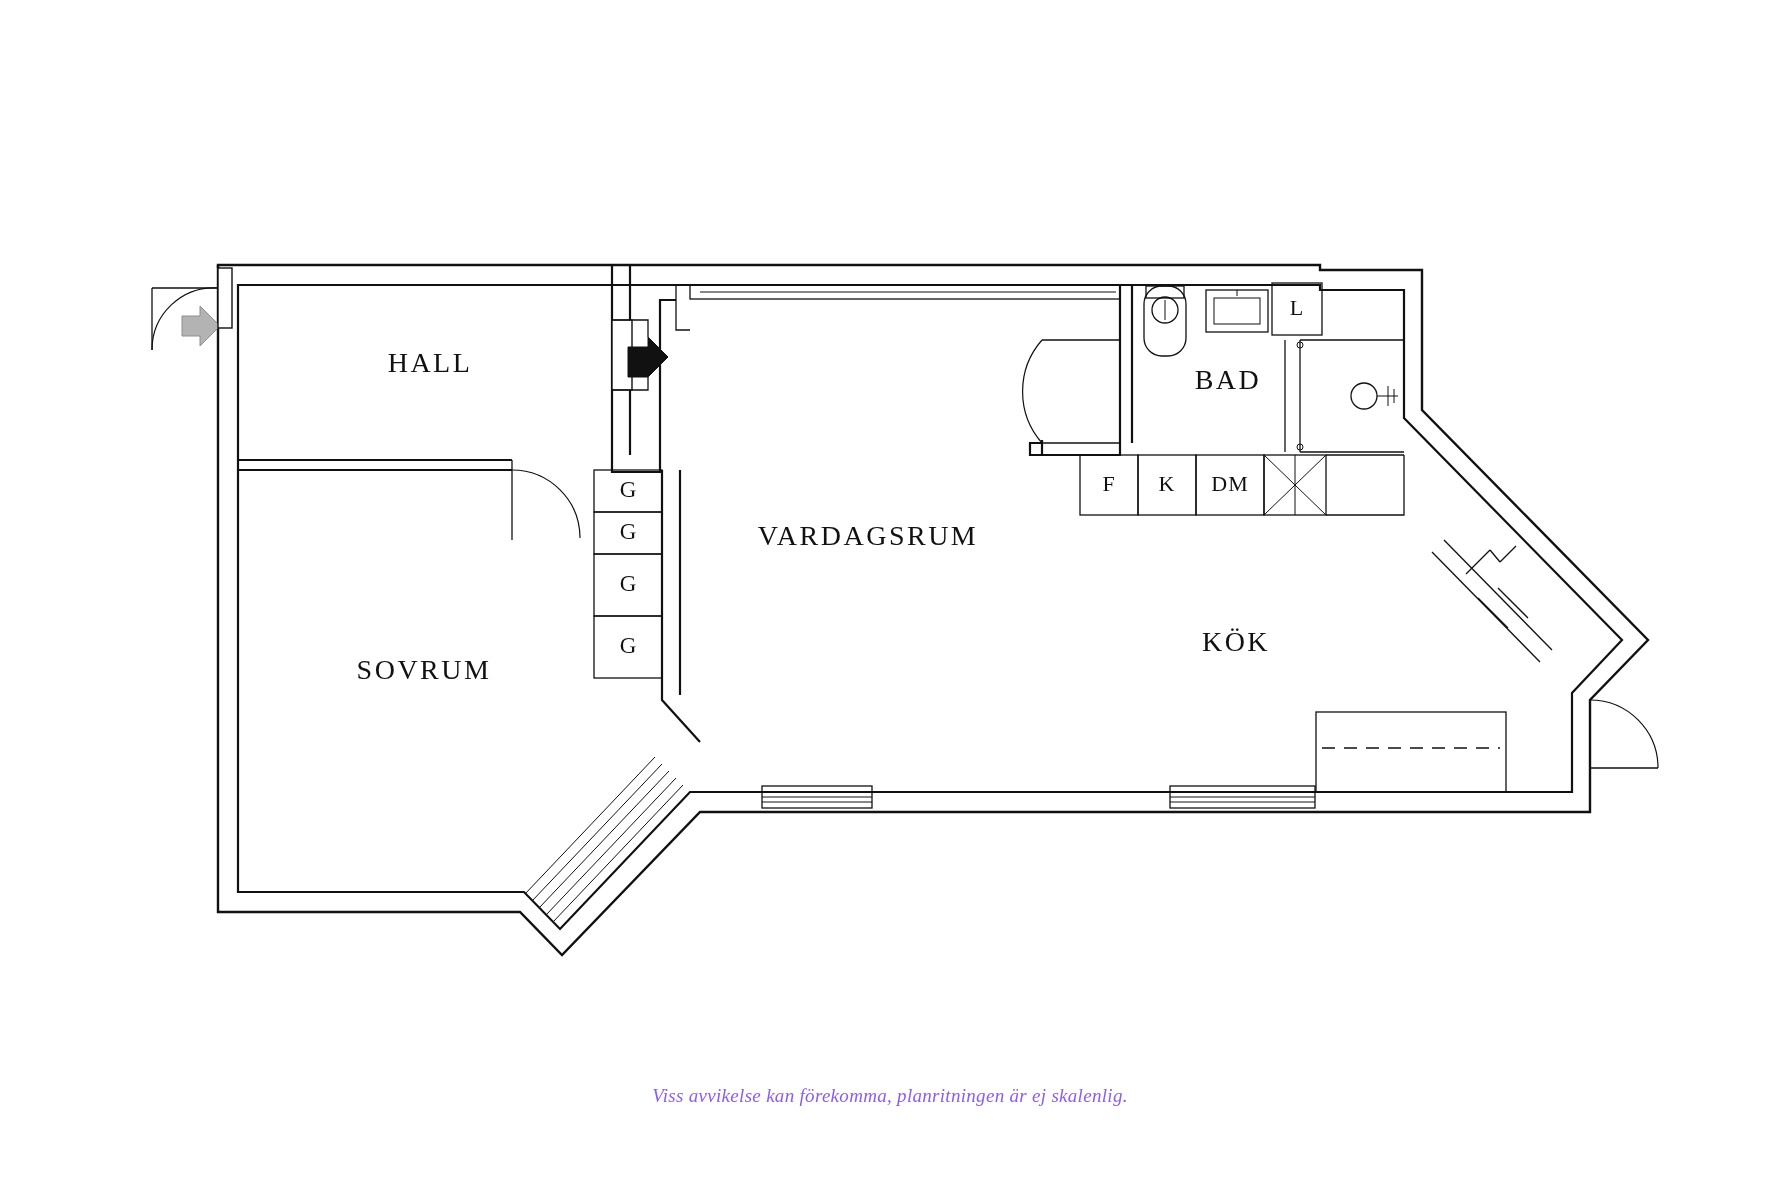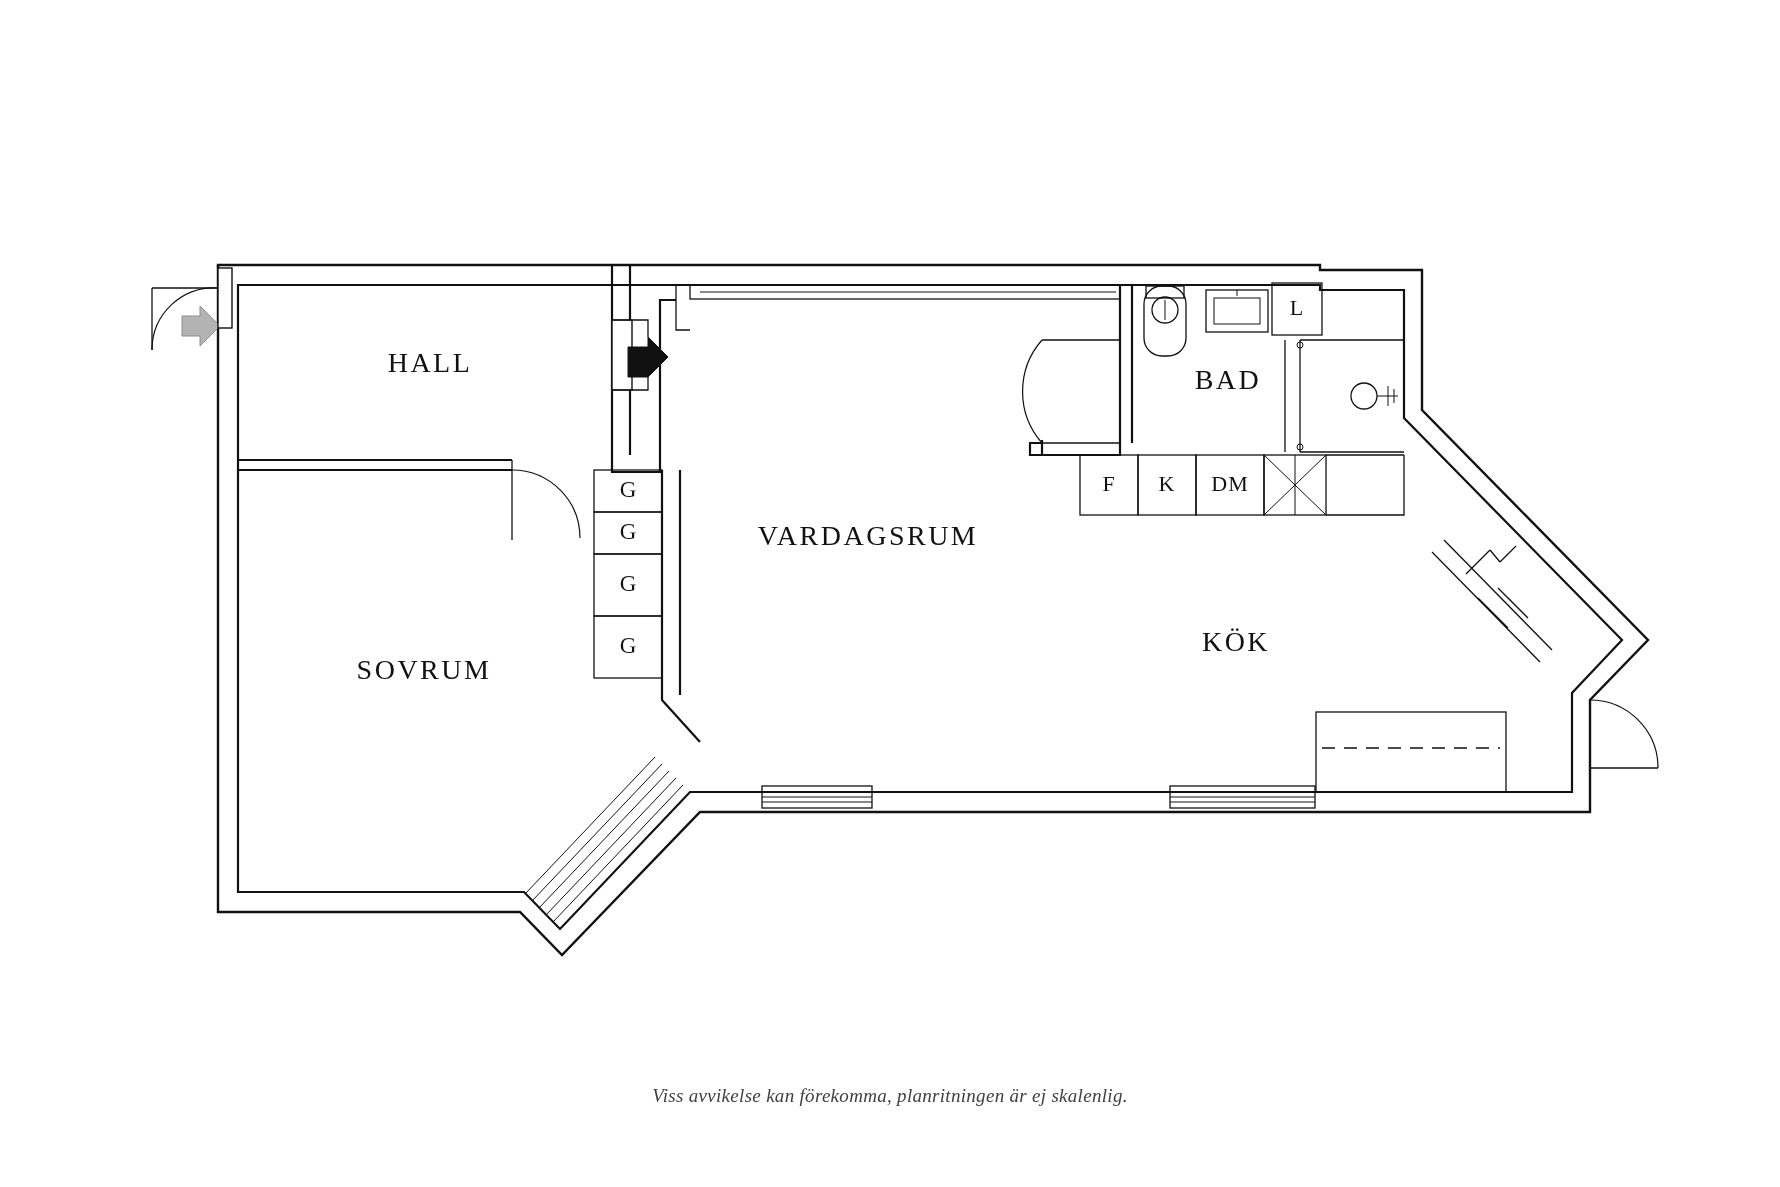--- a/index.html
+++ b/index.html
@@ -52,21 +52,21 @@
   .disclaimer {
     position: absolute;
     left: 0;
     right: 0;
     top: 1085px;
     text-align: center;
     font-family: "Liberation Serif", serif;
     font-style: italic;
     font-size: 19px;
     letter-spacing: 0.3px;
-    color: #404040;
+    color: #8b5cf6;
   }
   .wall-outer {
     fill: none;
     stroke: #111111;
     stroke-width: 2.4;
     stroke-linejoin: miter;
   }
   .wall-inner {
     fill: none;
     stroke: #111111;

